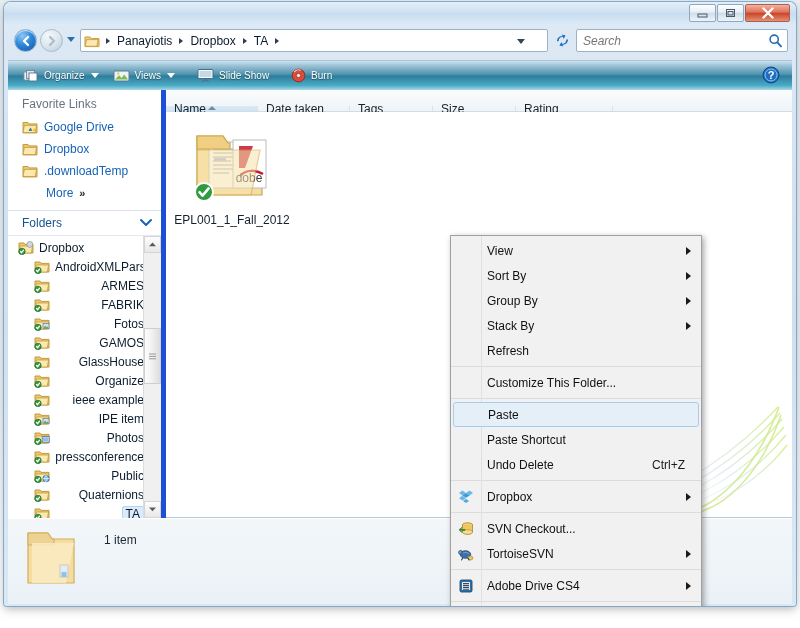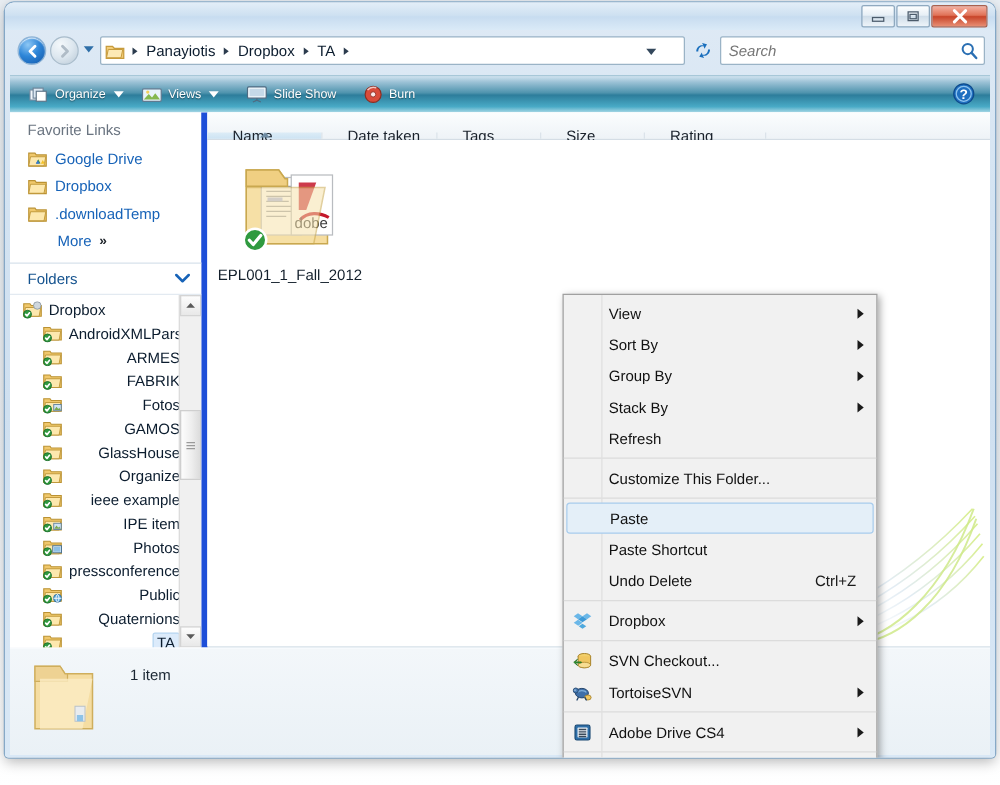--- a/index.html
+++ b/index.html
@@ -234,21 +234,21 @@
   #colheader {
     height: 22px; display: flex; align-items: stretch;
     background: linear-gradient(180deg,#fbfdfe,#eef3f7);
     border-bottom: 1px solid #d4dde5;
     box-sizing: border-box;
   }
   .colh {
     position: relative;
     display:flex; align-items:center;
     border-right: 1px solid #dbe3ea;
-    padding-left: 20px; font-size: 12px; color: #19212b;
+    padding-left: 8px; font-size: 12px; color: #19212b;
     box-sizing: border-box; cursor: default; margin-top: 16px;
   }
   .colh.sorted { background: linear-gradient(180deg,#dcecf7,#cde3f3); }
   .sortmark {
     position:absolute; left: 50%; margin-left:-4px; top: 0;
     width:0;height:0;border-left:4px solid transparent;border-right:4px solid transparent;
     border-bottom:4px solid #6f8ca3;
   }
   #items {
     flex: 1; position: relative; background: #ffffff; overflow: hidden;

